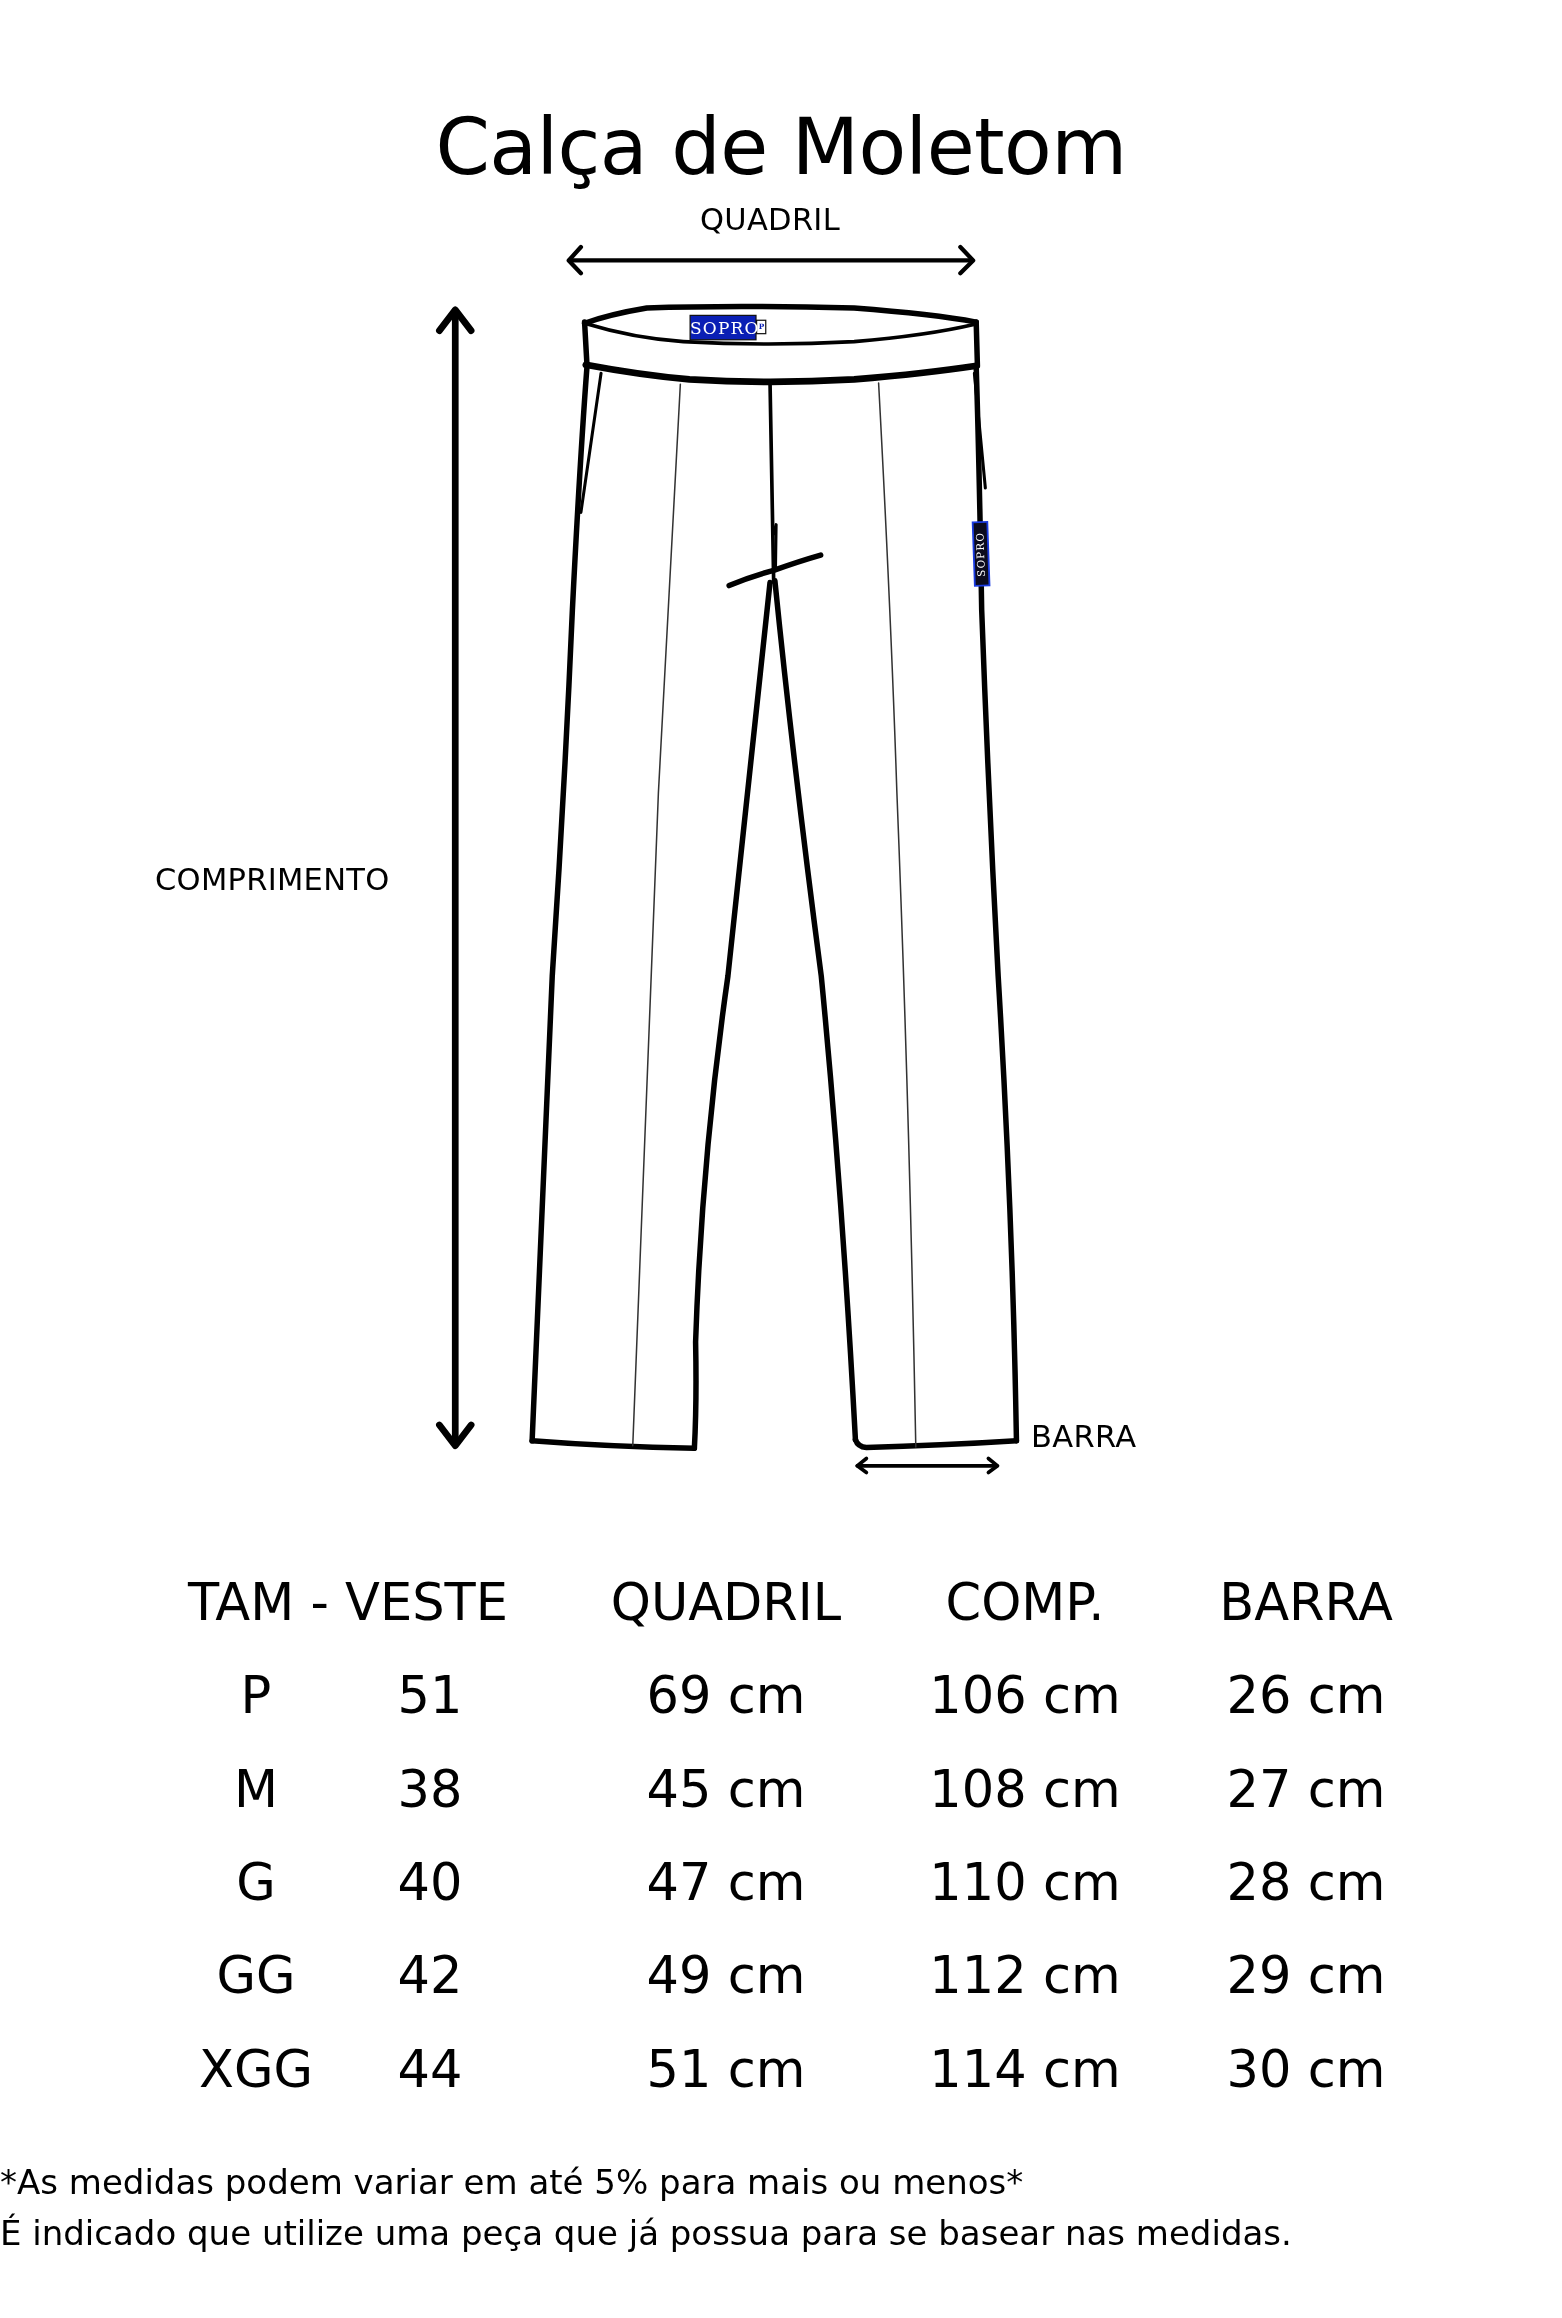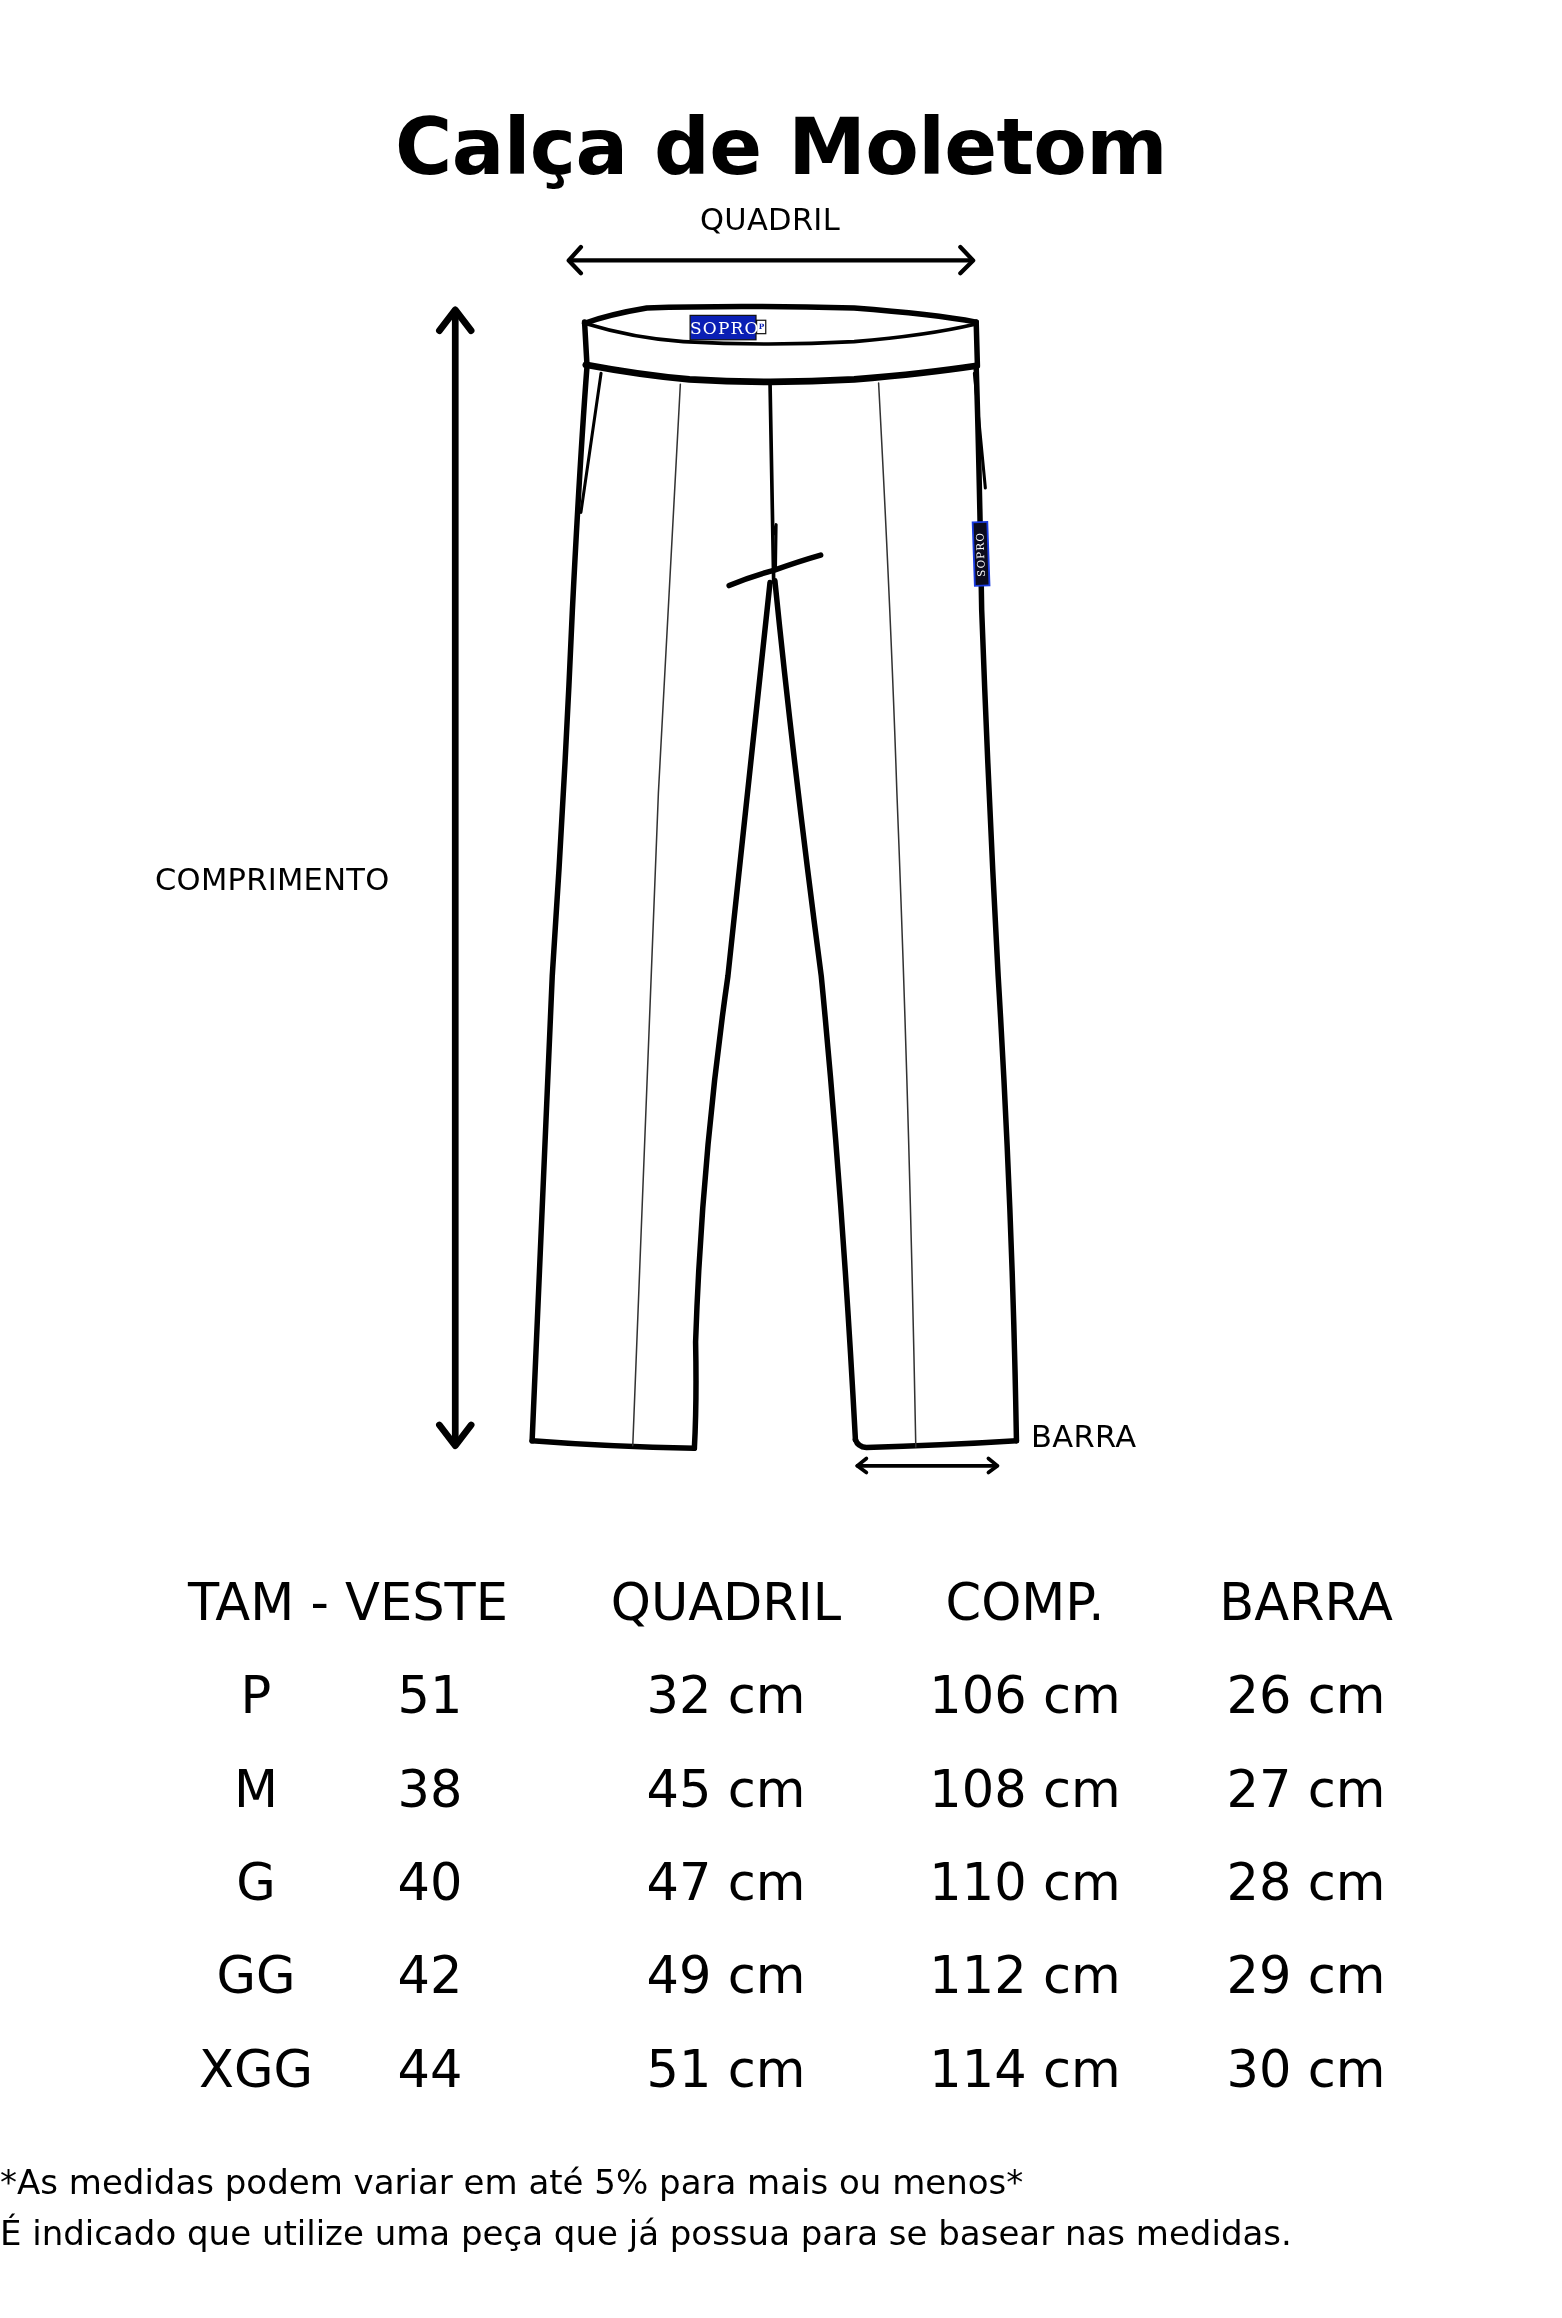--- a/index.html
+++ b/index.html
@@ -2,21 +2,21 @@
 <html style="font-size:9.8px"><head>
   <meta charset="utf-8">
   <style>
     html, body { margin: 0; padding: 0; background: #ffffff; }
     body {
       width: 1562px; height: 2319px; position: relative; overflow: hidden;
       font-family: "Liberation Sans", "DejaVu Sans", sans-serif; color: #000;
     }
     .title {
       position: absolute; left: 0; width: 1562px; top: 56px; text-align: center;
-      font-family: "DejaVu Sans", sans-serif; font-weight: bold; font-size: 78px;
+      font-family: "DejaVu Sans", sans-serif; font-weight: normal; font-size: 78px;
       letter-spacing: -0.6px; line-height: 1;
     }
     .label {
       position: absolute; font-family: "DejaVu Sans", sans-serif;
       font-size: 30.5px; line-height: 1; white-space: nowrap; letter-spacing: 0.3px;
     }
     .lbl-quadril { left: 700px; top: 205px; }
     .lbl-comprimento { left: 155px; top: 865px; }
     .lbl-barra { left: 1031px; top: 1422px; }
     svg.drawing { position: absolute; left: 0; top: 0; }
@@ -122,21 +122,21 @@
   <div class="trow" style="top:0px;">
     <div class="cell hdr0">TAM - VESTE</div>
     <div class="cell c2">QUADRIL</div>
     <div class="cell c3">COMP.</div>
     <div class="cell c4">BARRA</div>
   </div>
 
   <div class="trow" style="top:93px;">
     <div class="cell c0">P</div>
     <div class="cell c1">51</div>
-    <div class="cell c2">32 cm</div>
+    <div class="cell c2">69 cm</div>
     <div class="cell c3">106 cm</div>
     <div class="cell c4">26 cm</div>
   </div>
 
   <div class="trow" style="top:187px;">
     <div class="cell c0">M</div>
     <div class="cell c1">38</div>
     <div class="cell c2">45 cm</div>
     <div class="cell c3">108 cm</div>
     <div class="cell c4">27 cm</div>

